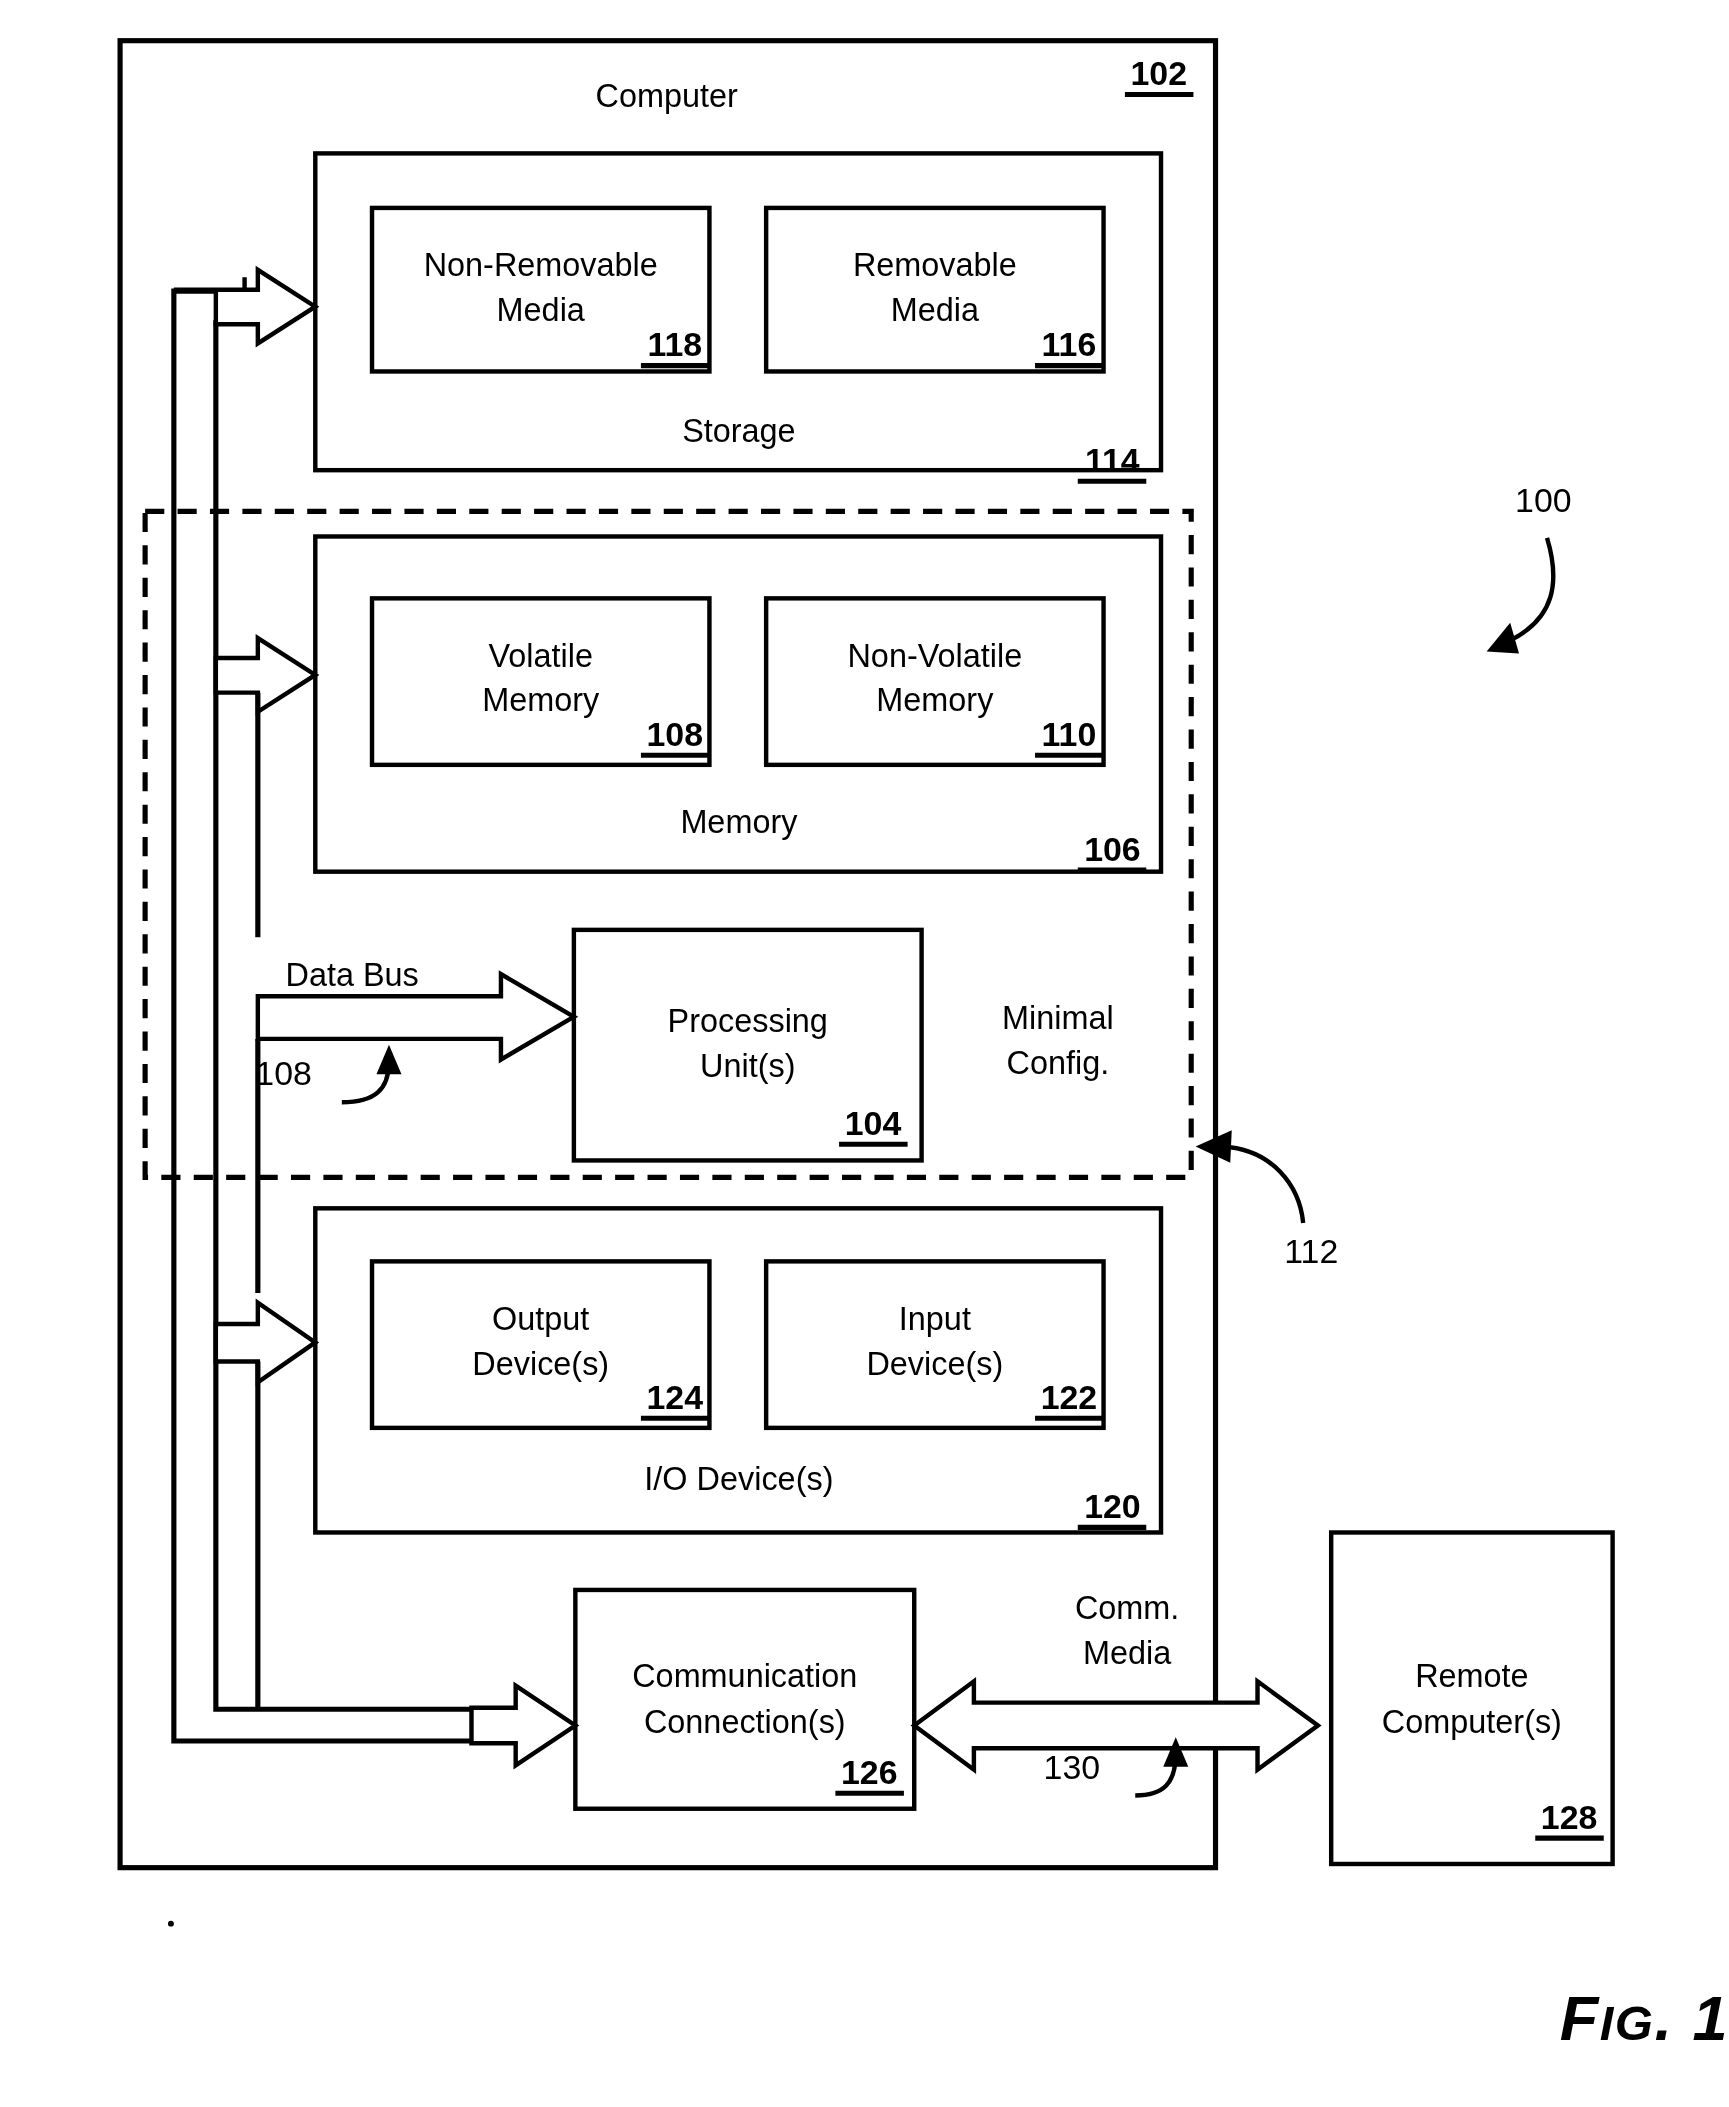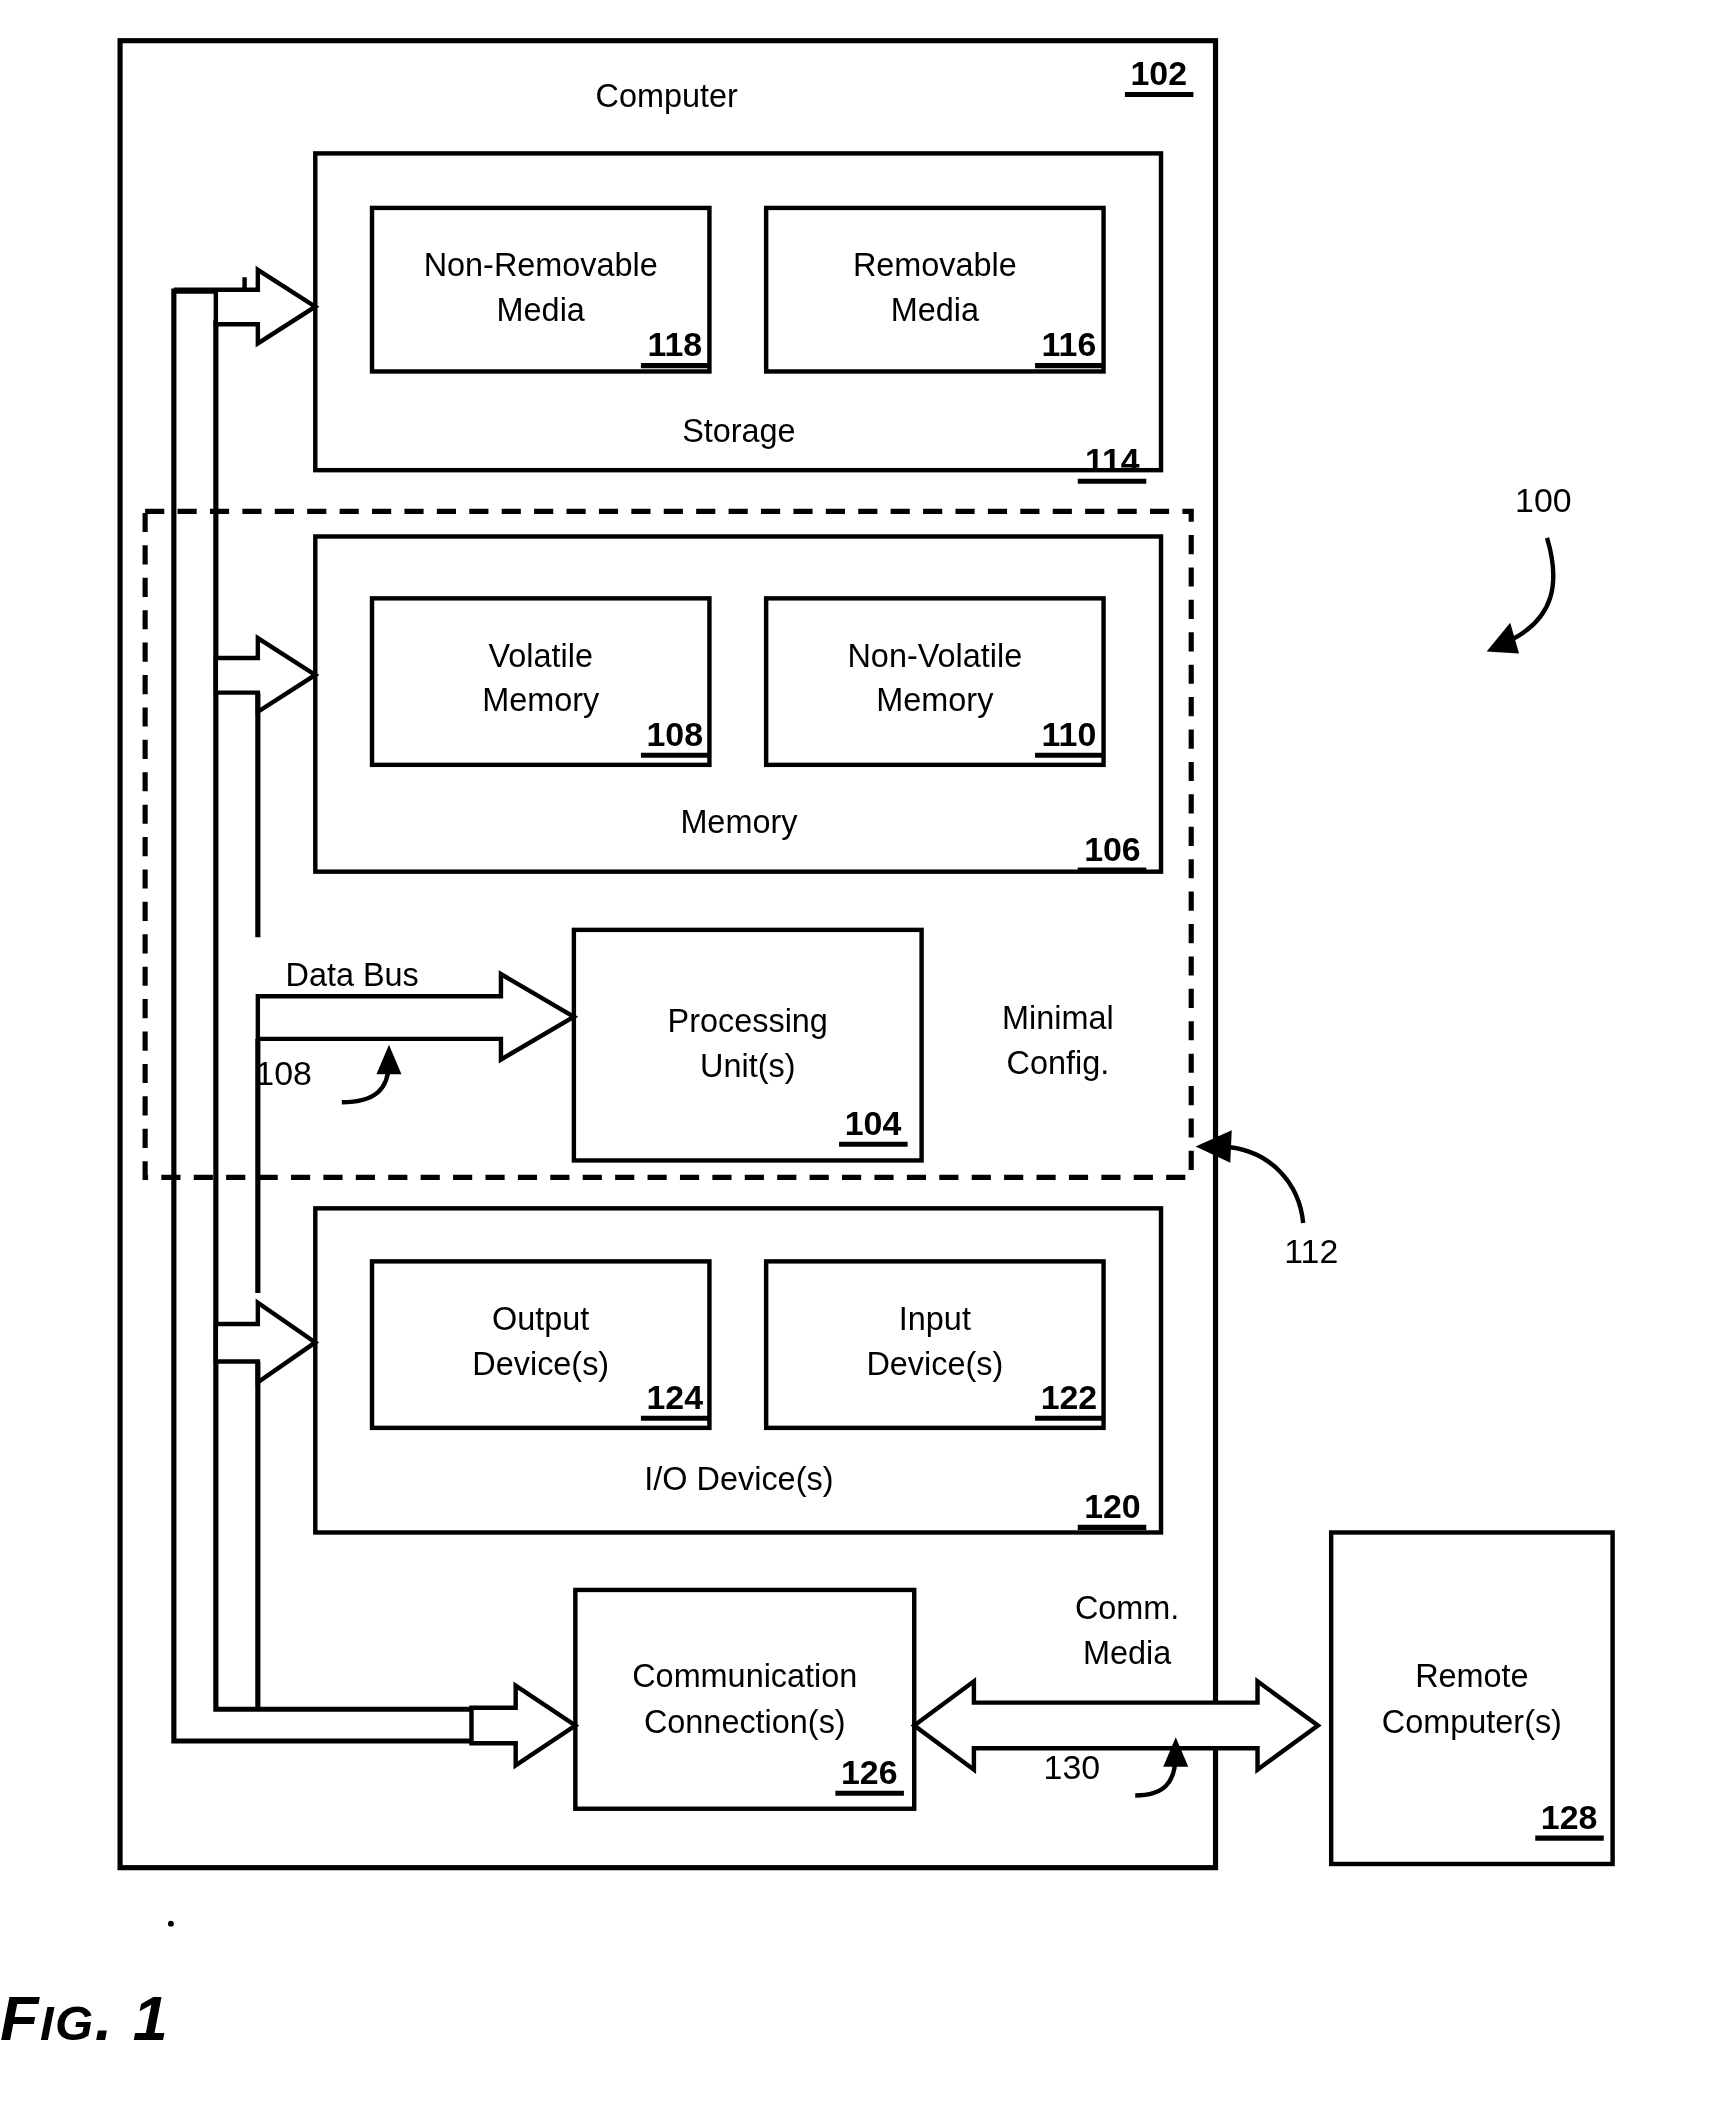--- a/index.html
+++ b/index.html
@@ -99,21 +99,21 @@
   }
   .t-label {
     font-size: 44px;
     text-anchor: middle;
   }
   .fig-caption {
     position: absolute;
     left: 0;
     top: 1982px;
     width: 1729px;
-    text-align: left;
+    text-align: right;
     font-family: "Liberation Sans", sans-serif;
     font-style: italic;
     font-weight: bold;
     font-size: 63px;
     letter-spacing: 1.5px;
   }
   .fig-caption .small {
     font-size: 49px;
   }
   .speck {

